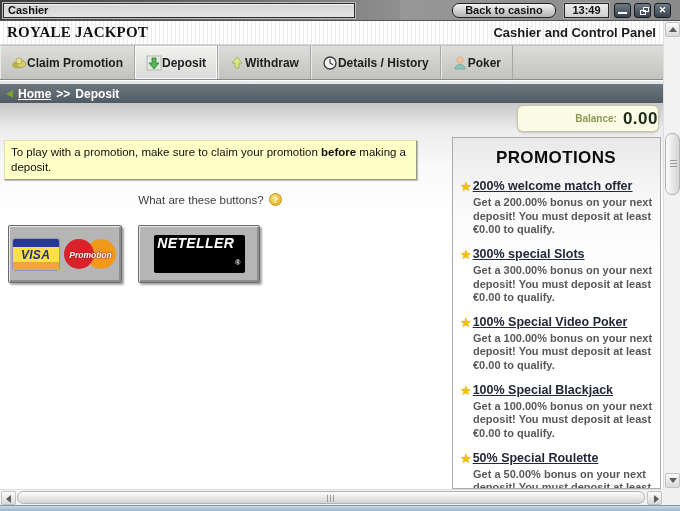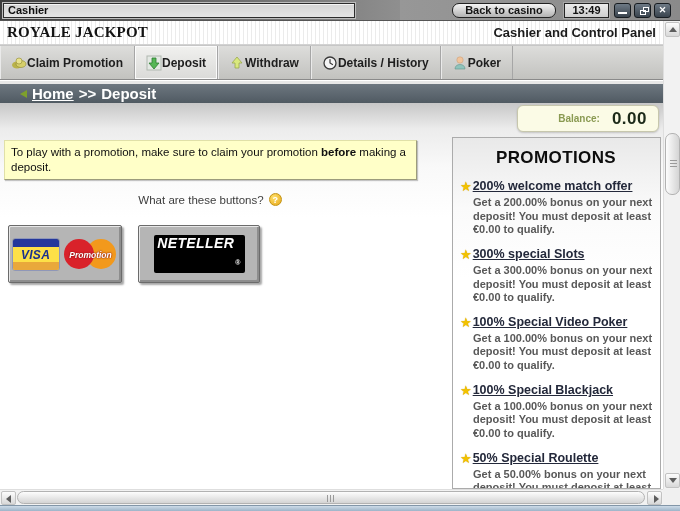--- a/index.html
+++ b/index.html
@@ -71,36 +71,36 @@
     background:linear-gradient(#f1f1ef,#dadad8);
     box-shadow:inset 0 0 0 1px #fbfbfb;
   }
   .tab-icon{ width:16px; height:16px; display:inline-block; flex:none; }
 
   
   .gap-strip{ position:absolute; left:0; top:81px; width:663px; height:3px; background:#e7e7e7; }
   .breadcrumb{
     position:absolute; left:0; top:84px; width:663px; height:19px;
     background:linear-gradient(#6d7780,#505a62);
-    display:flex; align-items:center; gap:5px; padding-left:20px;
-    color:#fff; font-weight:bold; font-size:15px;
+    display:flex; align-items:center; gap:5px; padding-left:6px;
+    color:#fff; font-weight:bold; font-size:12px;
   }
   .bc-tri{ width:0; height:0; border-top:4px solid transparent; border-bottom:4px solid transparent; border-right:7px solid #7ea02c; }
   .bc-home{ text-decoration:underline; cursor:pointer; }
 
   
   .content{
     position:absolute; left:0; top:103px; width:663px; height:386px;
     background:linear-gradient(#c7c7c7 0,#ececec 26px,#f9f9f9 64px,#ffffff 115px);
   }
   .balance{
     position:absolute; top:2px; right:4px; width:142px; height:27px;
     background:#fbfbe6; border:1px solid #c7c7ad; border-radius:6px;
     box-shadow:0 1px 2px rgba(0,0,0,.18);
-    display:flex; align-items:center; justify-content:flex-end; gap:12px; padding-right:11px;
+    display:flex; align-items:center; justify-content:flex-end; gap:6px; 
   }
   .balance-label{ font-size:10px; font-weight:bold; color:#8a9a52; }
   .balance-value{ font-size:17px; font-weight:bold; color:#1d2b1a; letter-spacing:.5px; }
 
   .notice{
     position:absolute; left:4px; top:37px; width:413px;
     background:#ffffc8; border:1px solid #e0e0a8; border-right-color:#9c9c7c; border-bottom-color:#9c9c7c;
     box-shadow:1px 1px 1px rgba(0,0,0,.22);
     padding:4px 6px; font-size:11.5px; color:#0f0f0f; line-height:1.3;
   }

